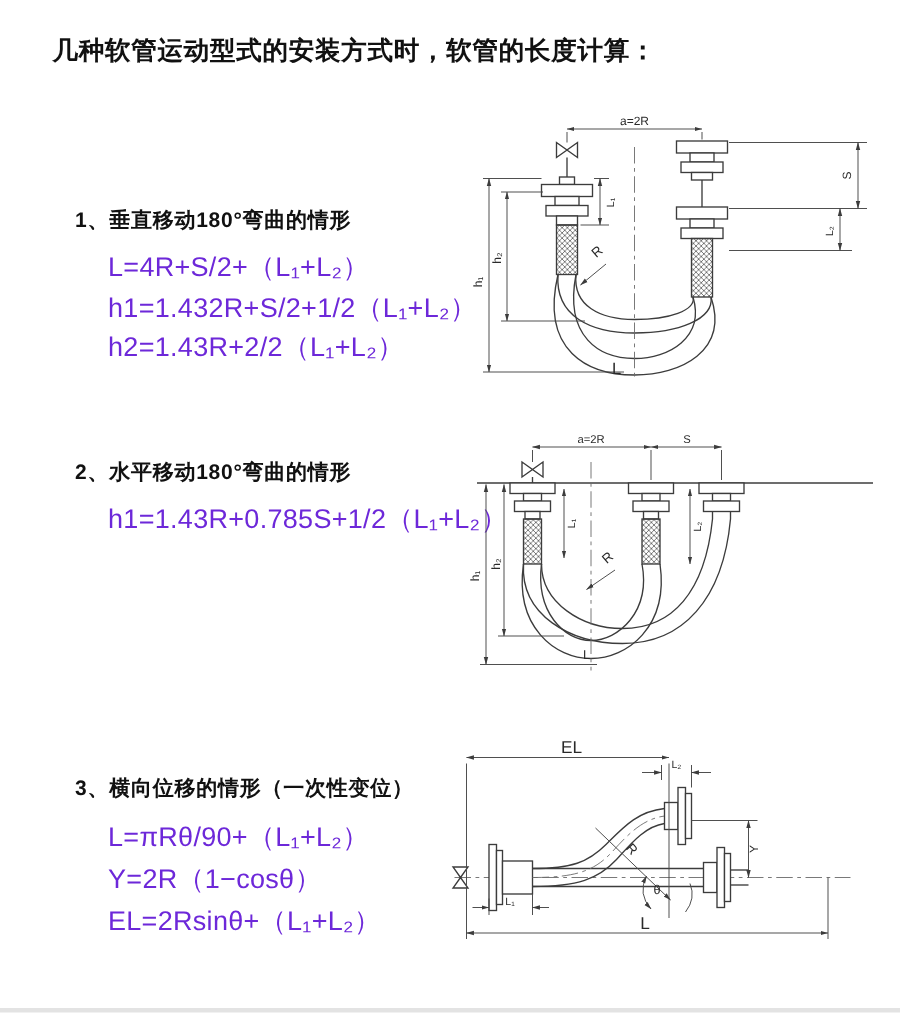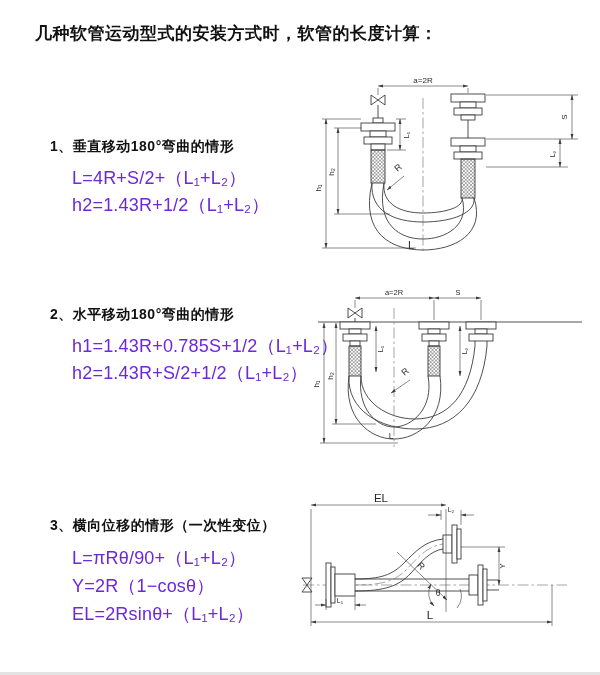--- a/index.html
+++ b/index.html
@@ -27,29 +27,29 @@
 </style>
 </head>
 <body>
 
 <div class="title">几种软管运动型式的安装方式时，软管的长度计算：</div>
 
 <div class="section" style="top:108px;margin-top:30px;">
   <div class="sec-heading">1、垂直移动180°弯曲的情形</div>
   <div class="formulas">
     <div class="formula">L=4R+S/2+（L₁+L₂）</div>
-    <div class="formula">h2=1.43R+1/2（L₁+L₂）</div>
+    <div class="formula">h1=1.432R+S/2+1/2（L₁+L₂）</div>
+    <div class="formula">h2=1.43R+2/2（L₁+L₂）</div>
   </div>
 </div>
 
 <div class="section" style="top:306px;">
   <div class="sec-heading">2、水平移动180°弯曲的情形</div>
   <div class="formulas">
     <div class="formula">h1=1.43R+0.785S+1/2（L₁+L₂）</div>
-    <div class="formula">h2=1.43R+S/2+1/2（L₁+L₂）</div>
   </div>
 </div>
 
 <div class="section s3" style="top:517px;">
   <div class="sec-heading">3、横向位移的情形（一次性变位）</div>
   <div class="formulas">
     <div class="formula">L=πRθ/90+（L₁+L₂）</div>
     <div class="formula">Y=2R（1−cosθ）</div>
     <div class="formula">EL=2Rsinθ+（L₁+L₂）</div>
   </div>

